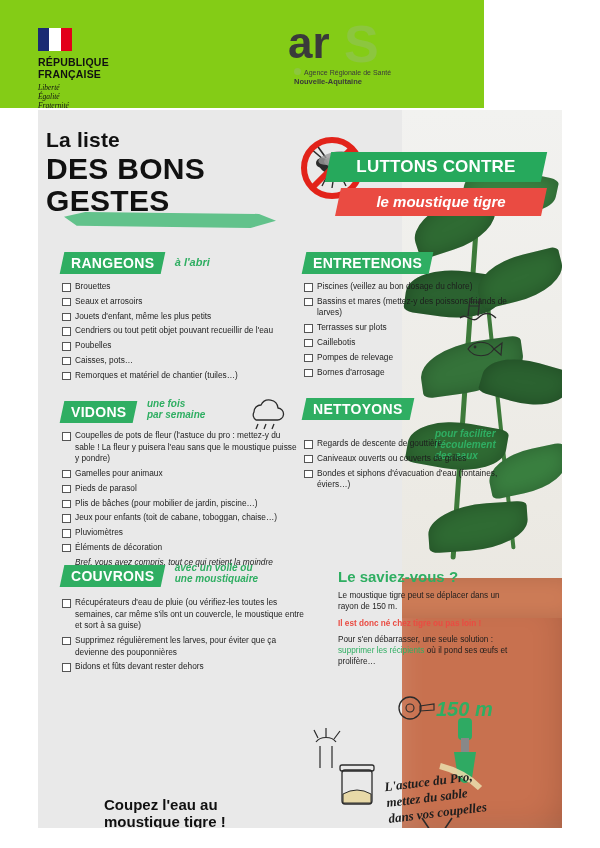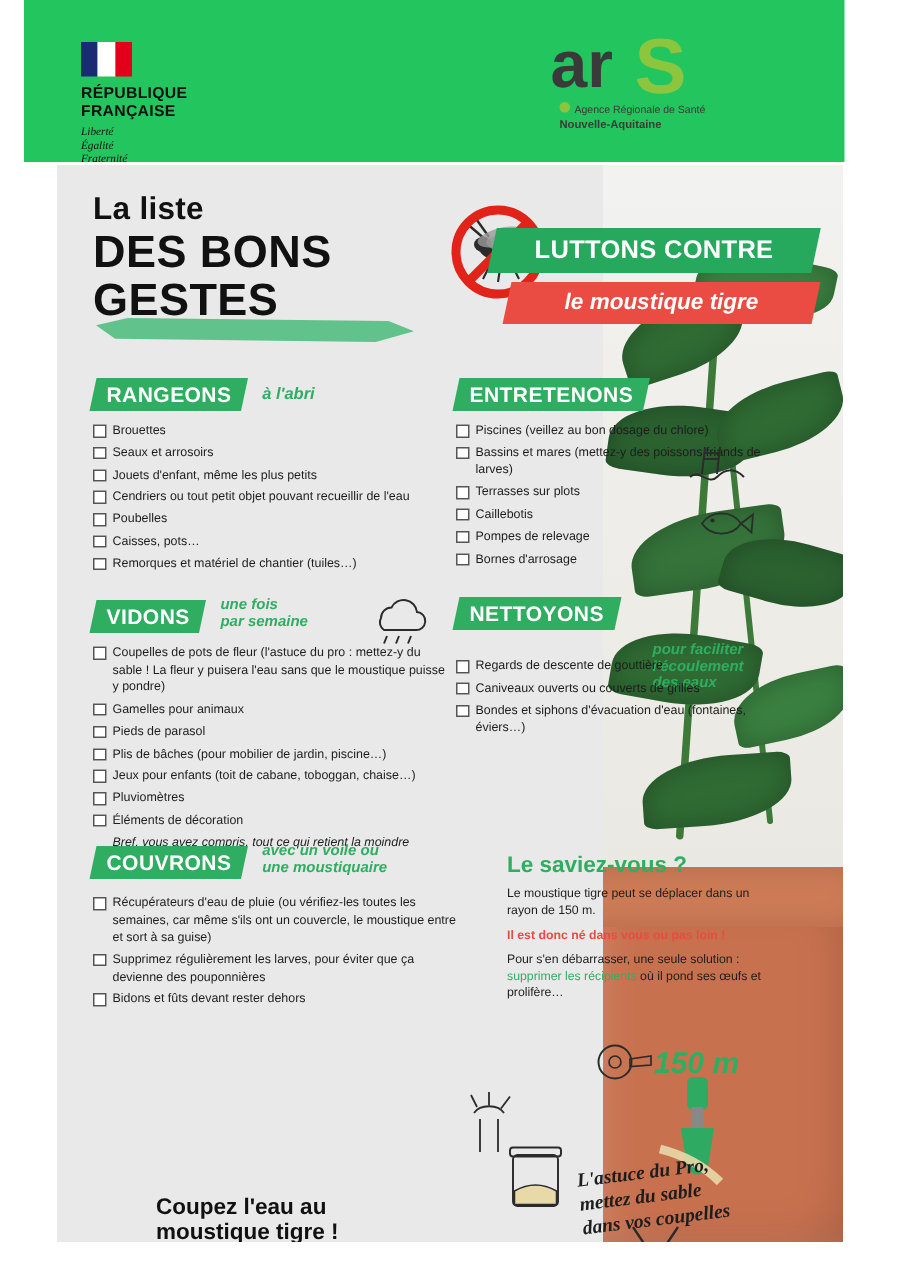--- a/index.html
+++ b/index.html
@@ -7,21 +7,21 @@
   body {
     width:600px; height:848px;
     background:#ffffff;
     font-family:"Liberation Sans", sans-serif;
     color:#1a1a1a;
     position:relative;
     overflow:hidden;
   }
 
   
-  .header { position:absolute; top:0; left:16px; width:547px; height:108px; background:#22c55e; }
+  .header { position:absolute; top:0; left:0; width:484px; height:108px; background:#84cc16; }
   .marianne { position:absolute; left:38px; top:28px; width:120px; }
   .flag { display:flex; width:34px; height:23px; border:0; }
   .flag i { display:block; width:11.33px; height:23px; }
   .flag .b { background:#1b2b73; }
   .flag .w { background:#fff; }
   .flag .r { background:#e2001a; }
   .rf { font-size:10.5px; font-weight:bold; letter-spacing:.2px; line-height:12px; margin-top:5px; color:#111; }
   .devise { font-family:"Liberation Serif", serif; font-style:italic; font-size:7.5px; line-height:9px; color:#111; margin-top:3px; }
 
   .ars { position:absolute; right:36px; top:22px; width:160px; text-align:left; }
@@ -37,21 +37,21 @@
   .photo { position:absolute; right:0; top:0; width:160px; height:718px; background:linear-gradient(180deg,#f2f2f0 0%,#eceae4 55%,#e6e3dc 100%); overflow:hidden; }
   .pot { position:absolute; left:-20px; bottom:-6px; width:210px; height:240px; background:#c8714f; border-radius:10px 10px 34px 34px;
          box-shadow: inset -26px 0 34px rgba(0,0,0,.18), inset 20px 0 26px rgba(255,255,255,.15); }
   .pot:before { content:""; position:absolute; left:-6px; top:-16px; width:222px; height:40px; background:#d07d58; border-radius:8px;
          box-shadow: inset -20px 0 26px rgba(0,0,0,.15); }
   .saucer { position:absolute; left:-34px; bottom:-16px; width:250px; height:60px; background:#b86446; border-radius:50%/40%; }
   .leaf { position:absolute; background:#2f6b33; border-radius:60% 10% 60% 10%; box-shadow: inset 0 0 18px rgba(0,0,0,.25); }
   .stem { position:absolute; background:#3d7a3a; border-radius:3px; }
 
   
-  .title { position:absolute; left:24px; top:18px; width:300px; }
+  .title { position:absolute; left:8px; top:18px; width:300px; }
   .t1 { font-size:21px; font-weight:bold; color:#111; letter-spacing:.2px; }
   .t2 { font-size:30px; font-weight:bold; color:#111; line-height:31px; letter-spacing:.3px; margin-top:1px; }
   .brush { position:absolute; left:26px; top:102px; width:212px; height:16px; background:#62c28b; border-radius:3px;
            clip-path: polygon(0 30%, 10% 0, 92% 12%, 100% 55%, 88% 100%, 6% 86%); }
 
   .banner1 { position:absolute; left:290px; top:42px; width:216px; height:30px; background:#26a95c; transform:skewX(-12deg); }
   .banner1 span { display:block; transform:skewX(12deg); color:#fff; font-weight:bold; font-size:17px; text-align:center; line-height:30px; letter-spacing:.2px; }
   .banner2 { position:absolute; left:300px; top:78px; width:206px; height:28px; background:#ea4b42; transform:skewX(-12deg); }
   .banner2 span { display:block; transform:skewX(12deg); color:#fff; font-weight:bold; font-size:15px; text-align:center; line-height:28px; font-style:italic; }
 
@@ -267,21 +267,21 @@
     <ul class="items" style="margin-top:10px;">
       <li>Récupérateurs d'eau de pluie (ou vérifiez-les toutes les semaines, car même s'ils ont un couvercle, le moustique entre et sort à sa guise)</li>
       <li>Supprimez régulièrement les larves, pour éviter que ça devienne des pouponnières</li>
       <li>Bidons et fûts devant rester dehors</li>
     </ul>
   </div>
 
   <div class="saviez">
     <h3>Le saviez-vous ?</h3>
     <p>Le moustique tigre peut se déplacer dans un rayon de 150 m.</p>
-    <p class="red">Il est donc né dans vous ou pas loin !</p>
+    <p class="red">Il est donc né chez tigre ou pas loin !</p>
     <p>
       <span>Pour s'en débarrasser, une seule solution :</span>
       <span class="grn">supprimer les récipients</span><span> où il pond ses œufs et prolifère…</span>
     </p>
   </div>
   <div class="ico" style="left:358px; top:584px;">
     <svg width="40" height="28" viewBox="0 0 40 28">
       <circle cx="14" cy="14" r="11" fill="none" stroke="#2b2b2b" stroke-width="1.3"></circle>
       <circle cx="14" cy="14" r="4" fill="none" stroke="#2b2b2b" stroke-width="1.1"></circle>
       <path d="M24 12 L38 10 L38 16 L24 17 Z" fill="none" stroke="#2b2b2b" stroke-width="1.1"></path>

